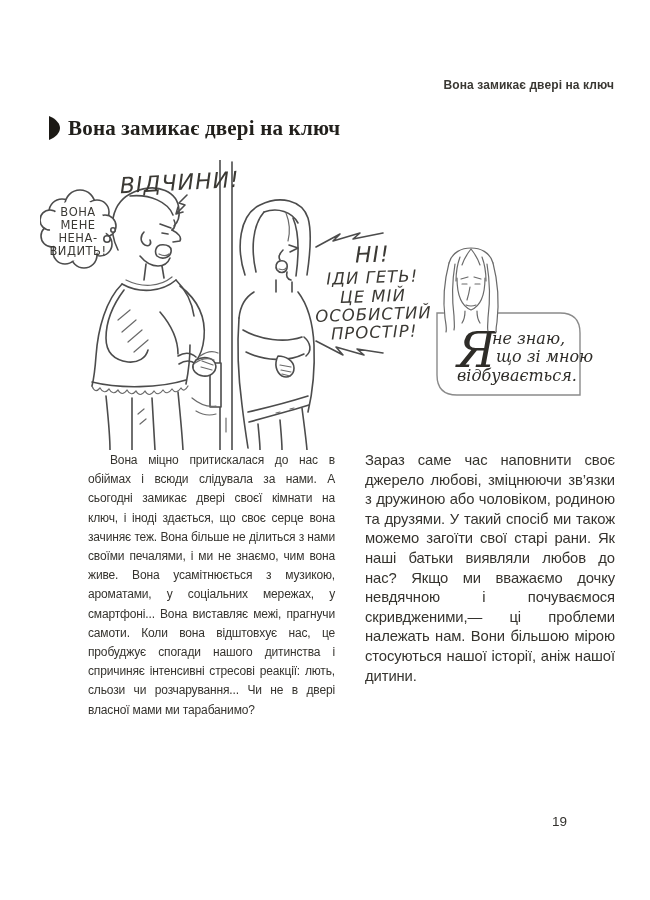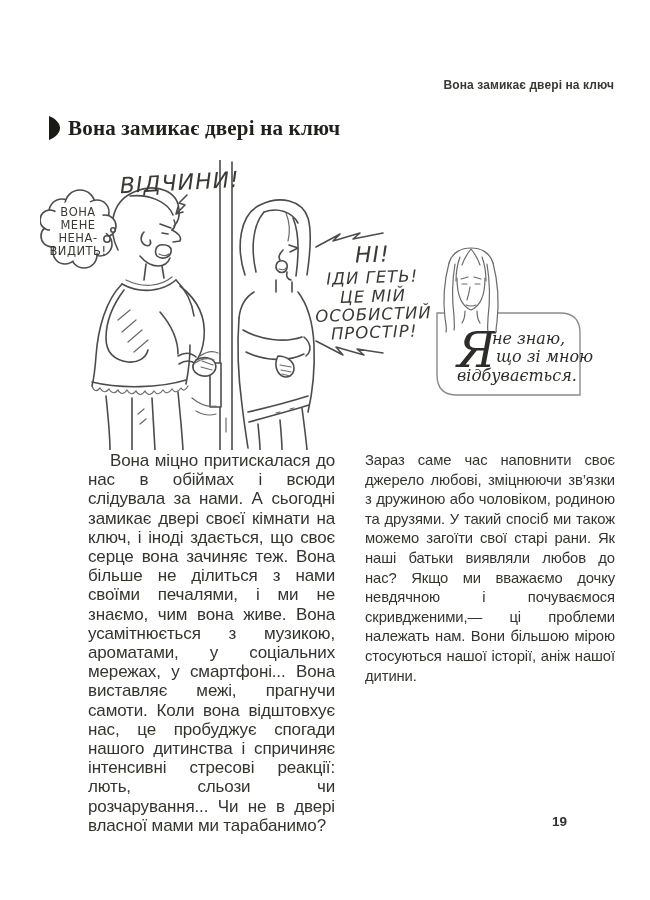--- a/index.html
+++ b/index.html
@@ -20,29 +20,29 @@
     font-size:21px;color:#22201c;letter-spacing:.2px;
   }
   .chapter-title svg{margin-right:7px;display:block;}
   .comic{position:absolute;left:40px;top:160px;}
   .col{
     position:absolute;text-align:justify;
     color:#35332e;
   }
   .col-left{
     left:88px;top:451px;width:247px;
-    font-size:17px;line-height:19.2px;text-indent:22px;letter-spacing:-.15px;
+    font-size:12px;line-height:19.2px;text-indent:22px;letter-spacing:-.15px;
   }
   .col-right{
     left:365px;top:451px;width:250px;
     font-size:14.8px;line-height:19.6px;letter-spacing:-.1px;
   }
   .page-number{
     position:absolute;left:552px;top:814px;
-    font-size:13.5px;font-weight:700;color:#33312d;
+    font-size:13.5px;font-weight:400;color:#33312d;
   }
   
   .ln{fill:none;stroke:#4c4c4c;stroke-width:1.6;stroke-linecap:round;stroke-linejoin:round;}
   .lnw{fill:#ffffff;stroke:#4c4c4c;stroke-width:1.6;stroke-linecap:round;stroke-linejoin:round;}
   .lt{fill:none;stroke:#6a6a6a;stroke-width:1.2;stroke-linecap:round;}
   .ctext{font-family:"DejaVu Sans",sans-serif;fill:#3b3934;}
   .shout{font-style:italic;letter-spacing:1px;}
   .serifit{font-family:"DejaVu Serif",serif;font-style:italic;fill:#2e2c28;}
 </style>
 </head>

